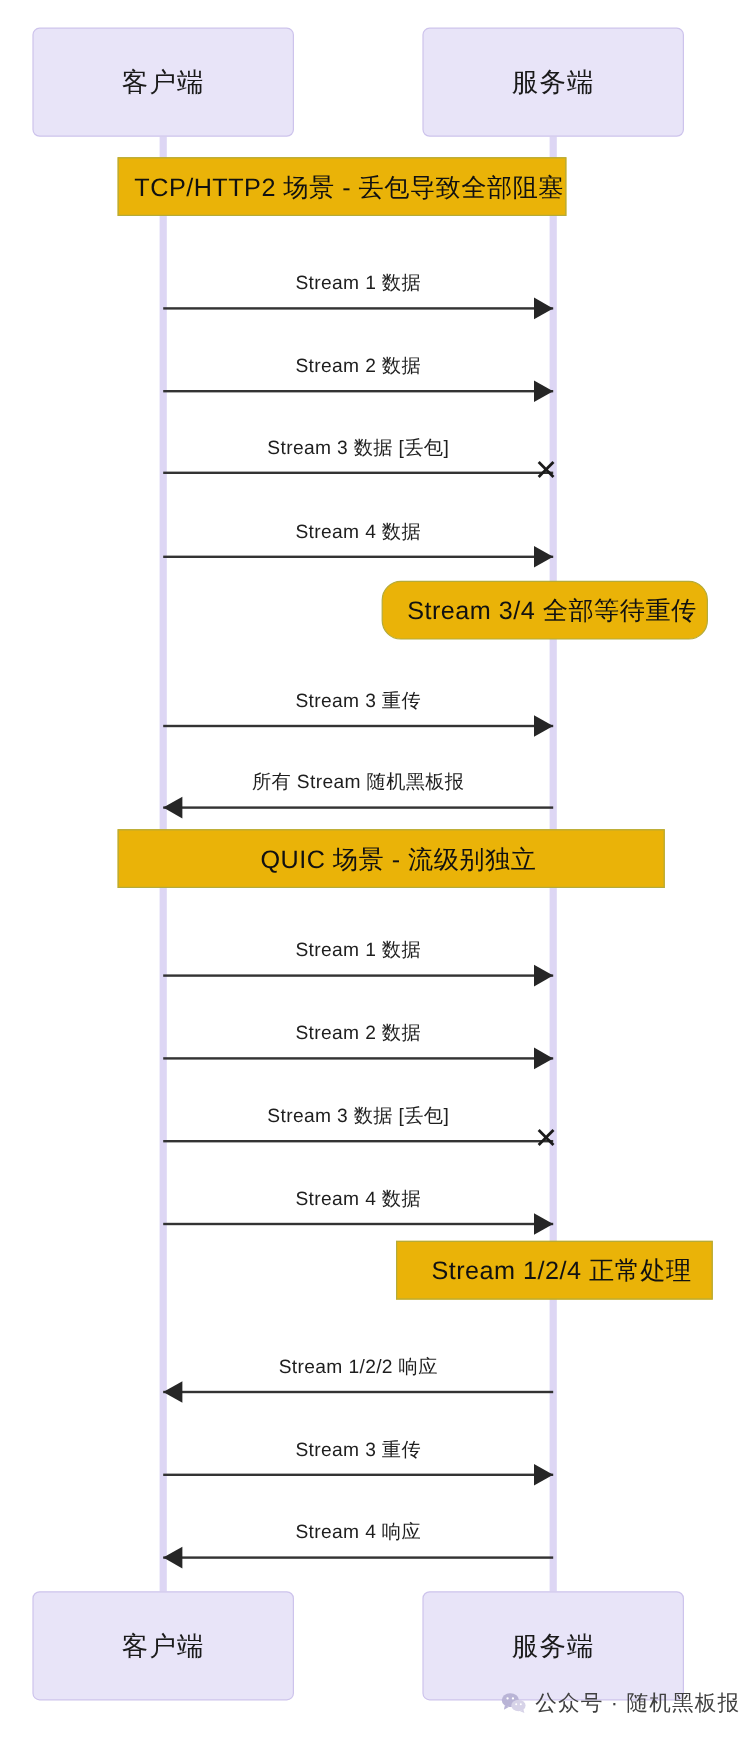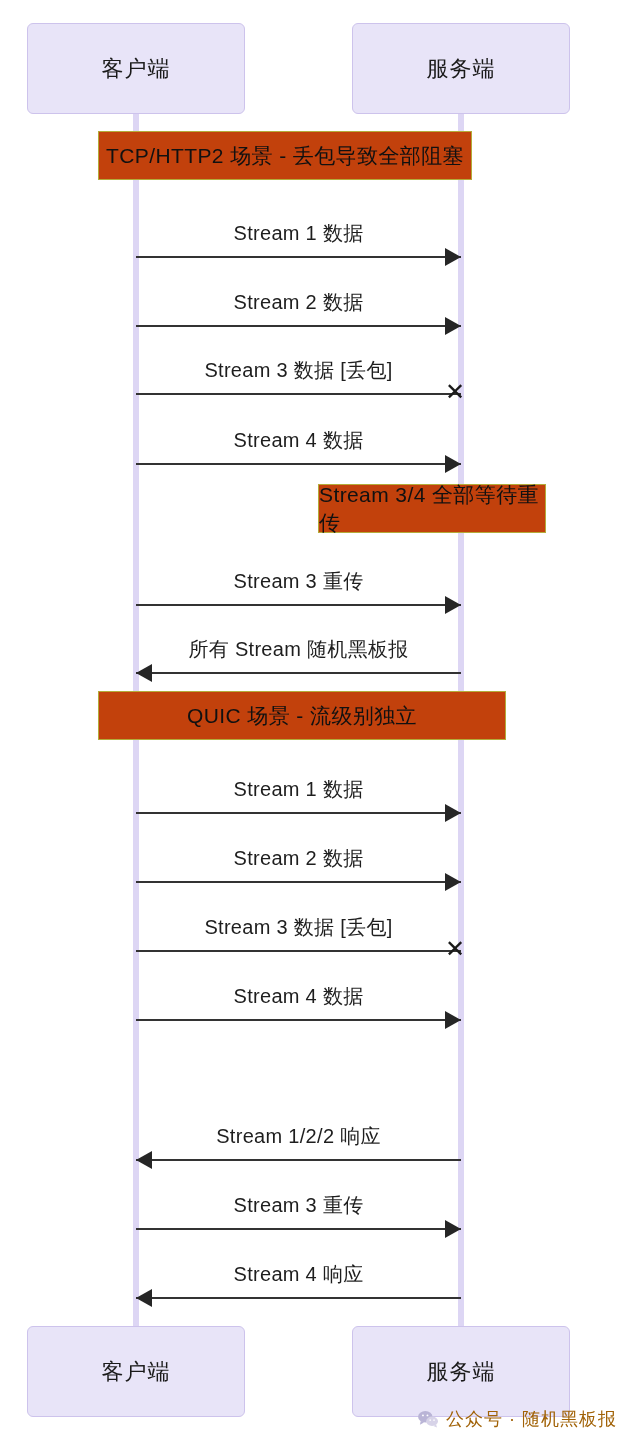--- a/index.html
+++ b/index.html
@@ -37,50 +37,51 @@
   .lifeline {
     position: absolute;
     width: 6px;
     background: #ddd6f4;
   }
 
   
   .note {
     position: absolute;
     box-sizing: border-box;
-    background: #c2410c;
+    background: #eab308;
     border: 1px solid #b4ab3a;
     display: flex;
     align-items: center;
     justify-content: center;
     font-size: 21px;
     color: #111111;
     letter-spacing: 0.4px;
     z-index: 6;
+    padding-left: 12px;
   }
 
   
   .msg {
     position: absolute;
     height: 0;
   }
   .msg .line {
     position: absolute;
     left: 0;
     top: 0;
     height: 2px;
     background: #333333;
   }
   .msg .label {
     position: absolute;
     left: 0;
     width: 100%;
     bottom: 9px;
     text-align: center;
-    font-size: 20px;
+    font-size: 16px;
     color: #1e1e1e;
     white-space: nowrap;
     letter-spacing: 0.3px;
   }
   .arrow-head {
     position: absolute;
     width: 0;
     height: 0;
     top: -8px;
   }
@@ -103,21 +104,21 @@
     color: #1a1a1a;
     font-family: "DejaVu Sans", sans-serif;
   }
 
   
   .watermark {
     position: absolute;
     display: flex;
     align-items: center;
     gap: 7px;
-    color: #a16207;
+    color: #404040;
     font-size: 18px;
     z-index: 9;
     letter-spacing: 1px;
   }
   .wechat-icon {
     display: inline-block;
     width: 22px;
     height: 18px;
   }
 </style>
@@ -201,25 +202,28 @@
       <div class="label">Stream 3 重传</div>
     </div>
     <div class="msg" style="left: 136px; top: 1297px; width: 325px;">
       <div class="line" style="width: 325px;"></div>
       <div class="arrow-head left" style="left: 0px;"></div>
       <div class="label">Stream 4 响应</div>
     </div>
     <div class="note" style="left: 98px; top: 131px; width: 374px; height: 49px;">
       <span>TCP/HTTP2 场景 - 丢包导致全部阻塞</span>
     </div>
-    <div class="note" style="left: 318px; top: 484px; width: 228px; height: 49px;">
+    <div class="note" style="left: 318px; top: 484px; width: 272px; height: 49px; border-radius: 16px;">
       <span>Stream 3/4 全部等待重传</span>
     </div>
-    <div class="note" style="left: 98px; top: 691px; width: 408px; height: 49px;">
+    <div class="note" style="left: 98px; top: 691px; width: 456px; height: 49px;">
       <span>QUIC 场景 - 流级别独立</span>
+    </div>
+    <div class="note" style="left: 330px; top: 1034px; width: 264px; height: 49px;">
+      <span>Stream 1/2/4 正常处理</span>
     </div>
     <div class="watermark" id="watermark" style="left: 417px; top: 1407px;">
     <span class="wechat-icon">
       <svg viewBox="0 0 24 20" width="22" height="18" aria-hidden="true">
         <ellipse cx="9" cy="7.5" rx="8" ry="6.4" fill="#b9b4d6"></ellipse>
         <polygon points="4,12 3,16.5 7.5,14" fill="#b9b4d6"></polygon>
         <ellipse cx="16.5" cy="12.5" rx="6.6" ry="5.3" fill="#d7d3e8"></ellipse>
         <polygon points="21,16 22,19.5 18,17.8" fill="#d7d3e8"></polygon>
         <circle cx="6.4" cy="6" r="1.05" fill="#ffffff"></circle>
         <circle cx="11.4" cy="6" r="1.05" fill="#ffffff"></circle>

